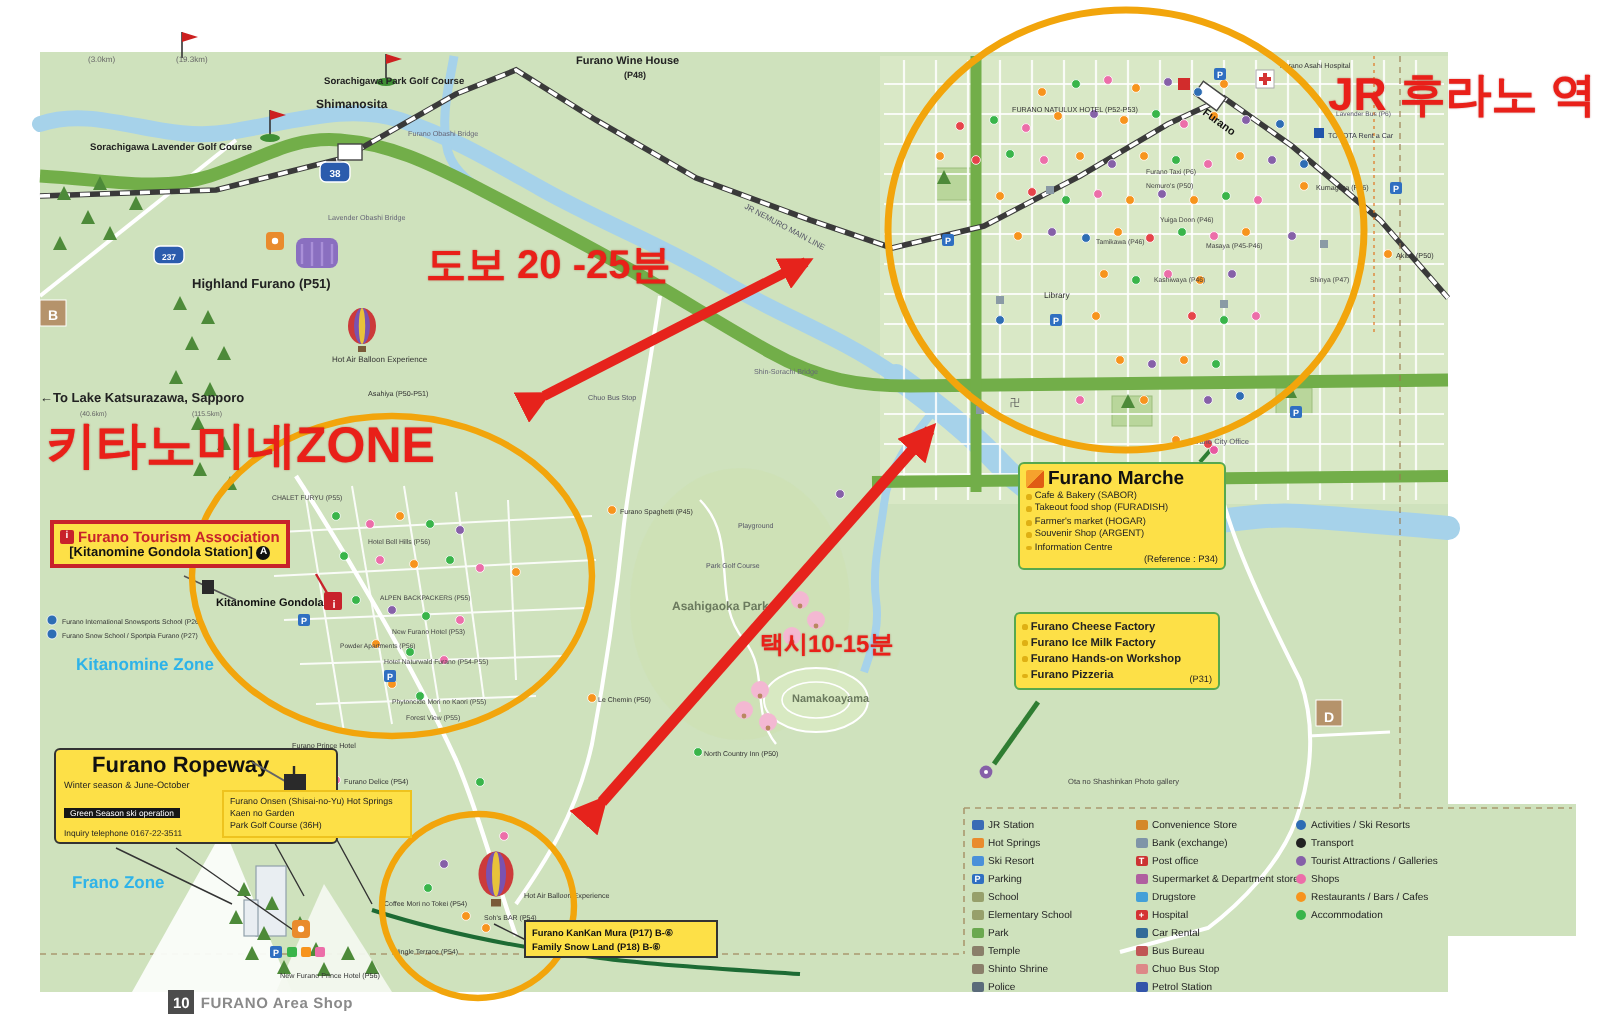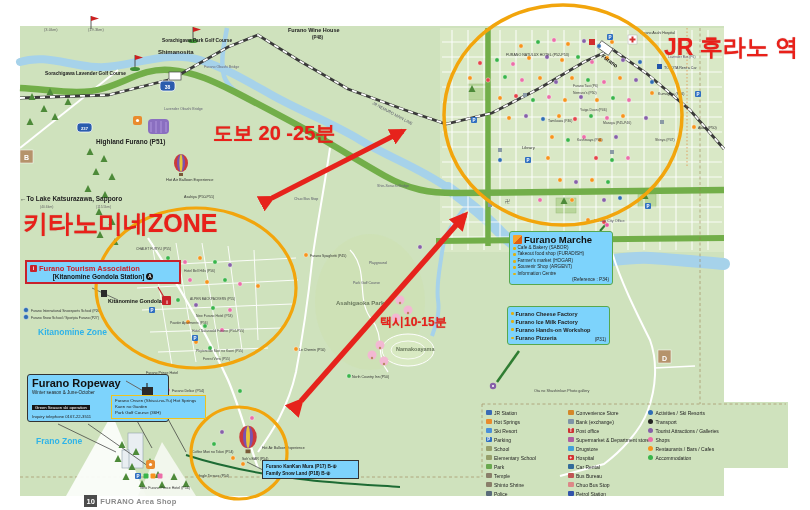--- a/index.html
+++ b/index.html
@@ -8,30 +8,30 @@
   #mapsvg{position:absolute;left:0;top:0;}
   
   .note{position:absolute;color:#e92019;font-weight:800;white-space:nowrap;
         text-shadow:0 0 1px rgba(140,0,0,.45);line-height:1;}
   #note-jr{left:664px;top:36px;font-size:23px;}
   #note-walk{left:213px;top:123px;font-size:20px;}
   #note-kita{left:1px;top:211px;font-size:25px;margin-left:22px;}
   #note-taxi{left:380px;top:316px;font-size:12px;}
   #note-zone{left:302px;top:438px;font-size:22px;}
   
-  .mapbox{position:absolute;background:#7dd3fc;box-sizing:border-box;}
-  #tourism-box{left:25px;top:260px;width:156px;border:2px solid #c8222b;padding:2px 3px;}
+  .mapbox{position:absolute;background:#fde047;box-sizing:border-box;}
+  #tourism-box{left:25px;top:260px;width:120px;border:2px solid #c8222b;padding:2px 3px;}
   #tourism-box .t1{color:#c8222b;font-weight:bold;font-size:7.5px;display:flex;align-items:center;white-space:nowrap;}
   #tourism-box .t2{color:#111;font-weight:bold;font-size:6.5px;display:flex;align-items:center;justify-content:center;white-space:nowrap;}
   .redinfo{display:inline-block;width:7px;height:7px;background:#c8222b;color:#fff;font-size:5px;
            text-align:center;line-height:7px;border-radius:1px;margin-right:2px;flex:none;}
   .circleA{display:inline-block;width:7px;height:7px;background:#111;color:#fff;border-radius:50%;
            font-size:5px;line-height:7px;text-align:center;margin-left:2px;flex:none;}
   #ropeway-box{left:27px;top:374px;width:142px;border:1.5px solid #333;border-radius:3px;padding:2px 4px;}
-  #ropeway-box .r1{font-size:11px;font-weight:bold;color:#111;}
+  #ropeway-box .r1{font-size:11px;font-weight:bold;color:#111;margin-left:14px;}
   #ropeway-box .r2{font-size:4.6px;color:#222;margin-top:1px;}
   #ropeway-box .r3{font-size:4.2px;color:#fff;background:#161616;display:inline-block;padding:0 3px;margin-top:1px;}
   #ropeway-box .r4{font-size:4.2px;color:#222;margin-top:1px;}
   #ropeway-art{position:absolute;right:2px;top:4px;}
   #onsen-box{left:111px;top:395px;width:95px;border:1.5px solid #eec31e;padding:1.5px 3px;}
   #onsen-box div{font-size:4.4px;color:#222;line-height:1.45;white-space:nowrap;}
   #kankan-box{left:262px;top:460px;width:97px;border:1px solid #333;padding:1.5px 3px;}
   #kankan-box div{font-size:4.7px;font-weight:bold;color:#111;line-height:1.5;white-space:nowrap;}
   #marche-box{left:509px;top:231px;width:104px;border:1.5px solid #57a84e;border-radius:3px;padding:2px 3px;}
   #marche-box .head{display:flex;align-items:center;font-size:9.5px;font-weight:bold;color:#111;}

